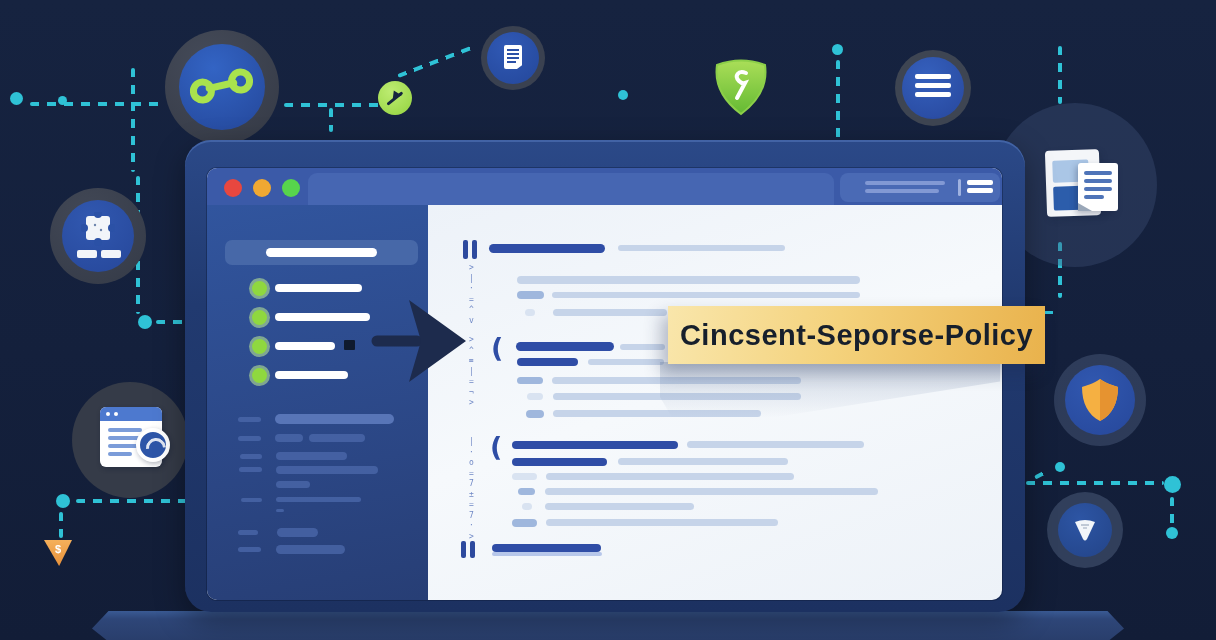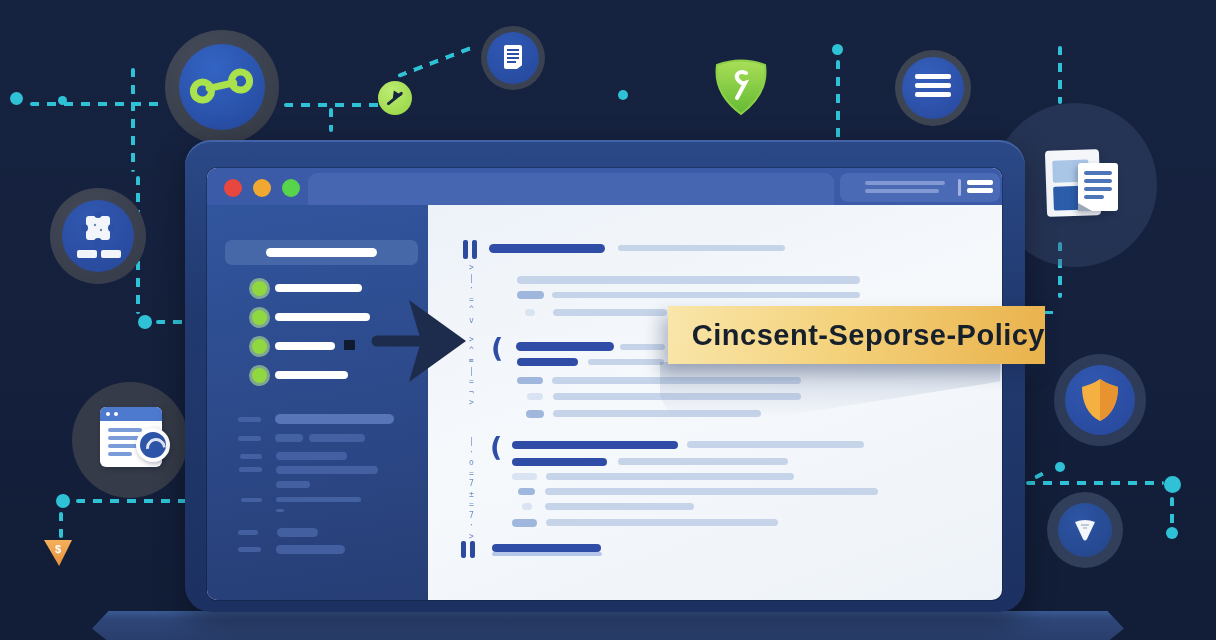--- a/index.html
+++ b/index.html
@@ -53,21 +53,21 @@
   .gutter{position:absolute;white-space:pre-line;font:8px "DejaVu Sans Mono",monospace;
           color:#4f6db8;opacity:.8;line-height:10.5px;}
   .bracket{position:absolute;color:#2e4da5;font:bold 27px "DejaVu Sans",sans-serif;line-height:1;}
   .pausebar{position:absolute;border-radius:2px;background:#2d4a9e;}
   .wedge{position:absolute;left:660px;top:362px;width:340px;height:70px;
          background:linear-gradient(to bottom,rgba(115,135,170,.30),rgba(115,135,170,0) 80%);
          clip-path:polygon(0 0,100% 0,100% 28%,6% 100%,0 50%);}
   .banner{position:absolute;left:668px;top:306px;width:377px;height:58px;
           background:linear-gradient(100deg,#f9e6ab 0%,#f4d27c 45%,#e9b24c 100%);
           box-shadow:-7px 9px 16px rgba(25,40,75,.30);
-          display:flex;align-items:center;justify-content:flex-end;
+          display:flex;align-items:center;justify-content:center;
           font:bold 29px "Liberation Sans",sans-serif;color:#161f2c;letter-spacing:.5px;}
   .blacksq{position:absolute;width:11px;height:10px;background:#0f1a2e;border-radius:1px;}
 </style>
 </head>
 <body>
 
 <div class="scene">
 
   <div class="dot" style="left:10px;top:92px;width:13px;height:13px;"></div>
   <div class="dot" style="left:58px;top:96px;width:9px;height:9px;"></div>

